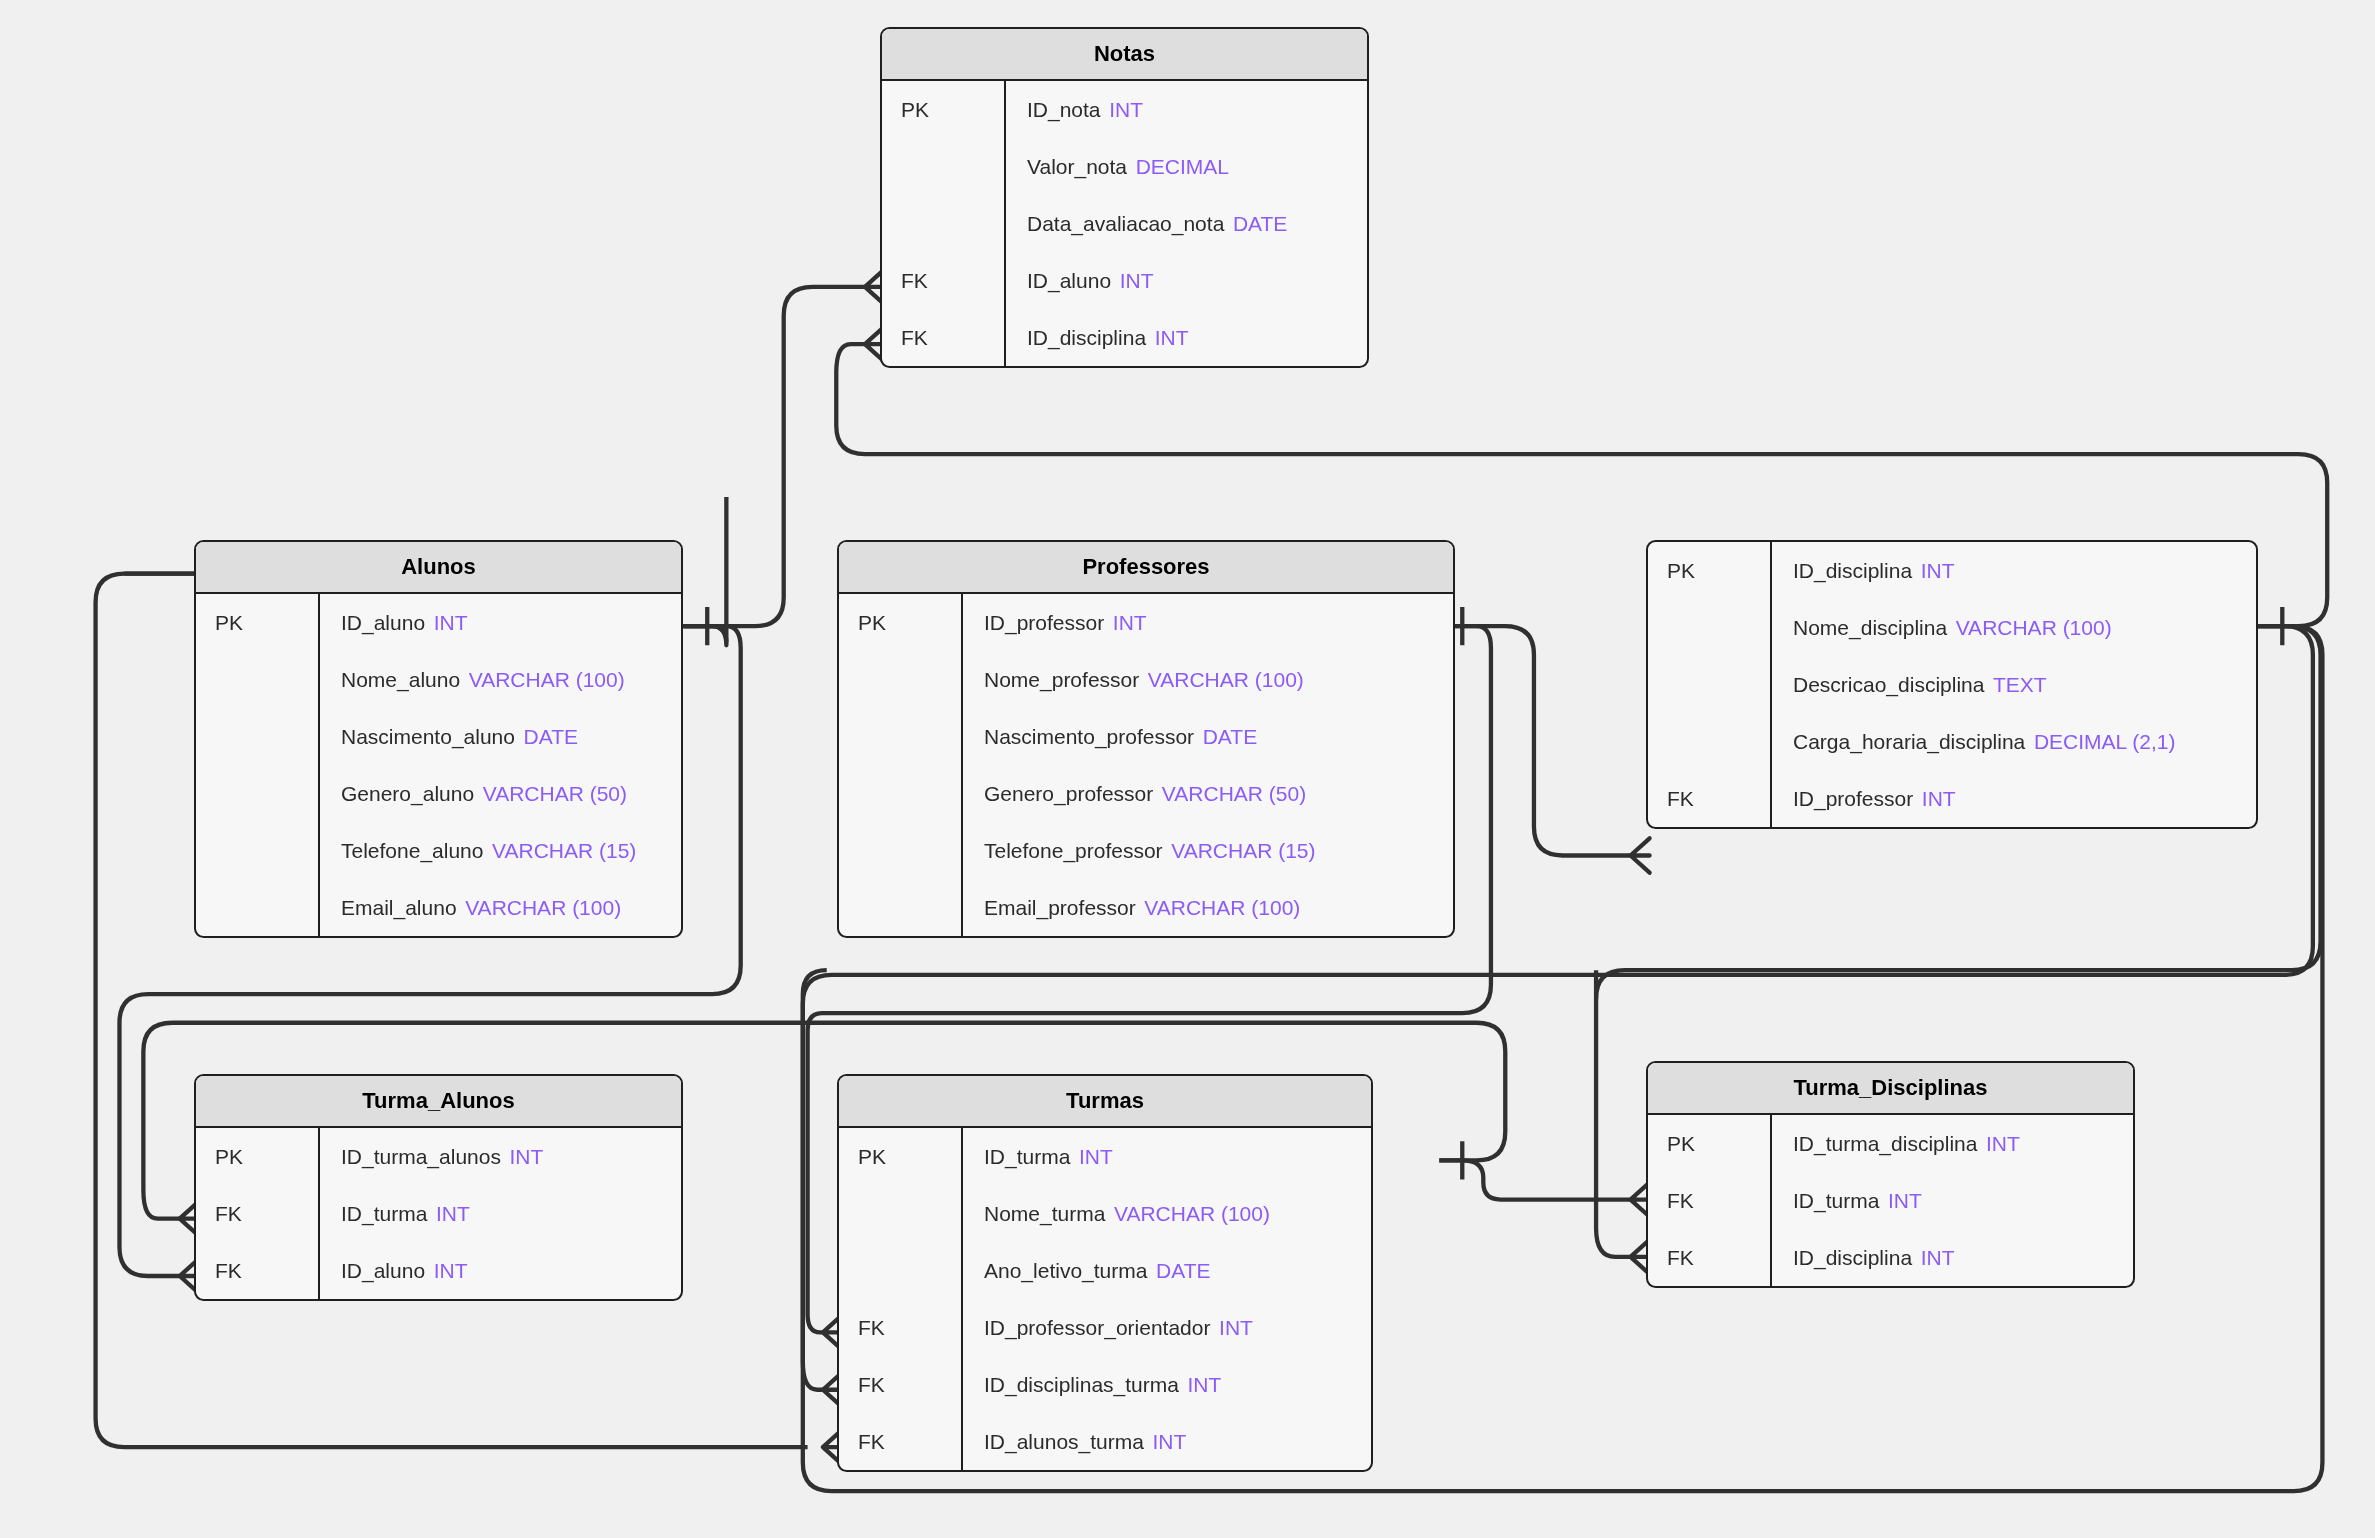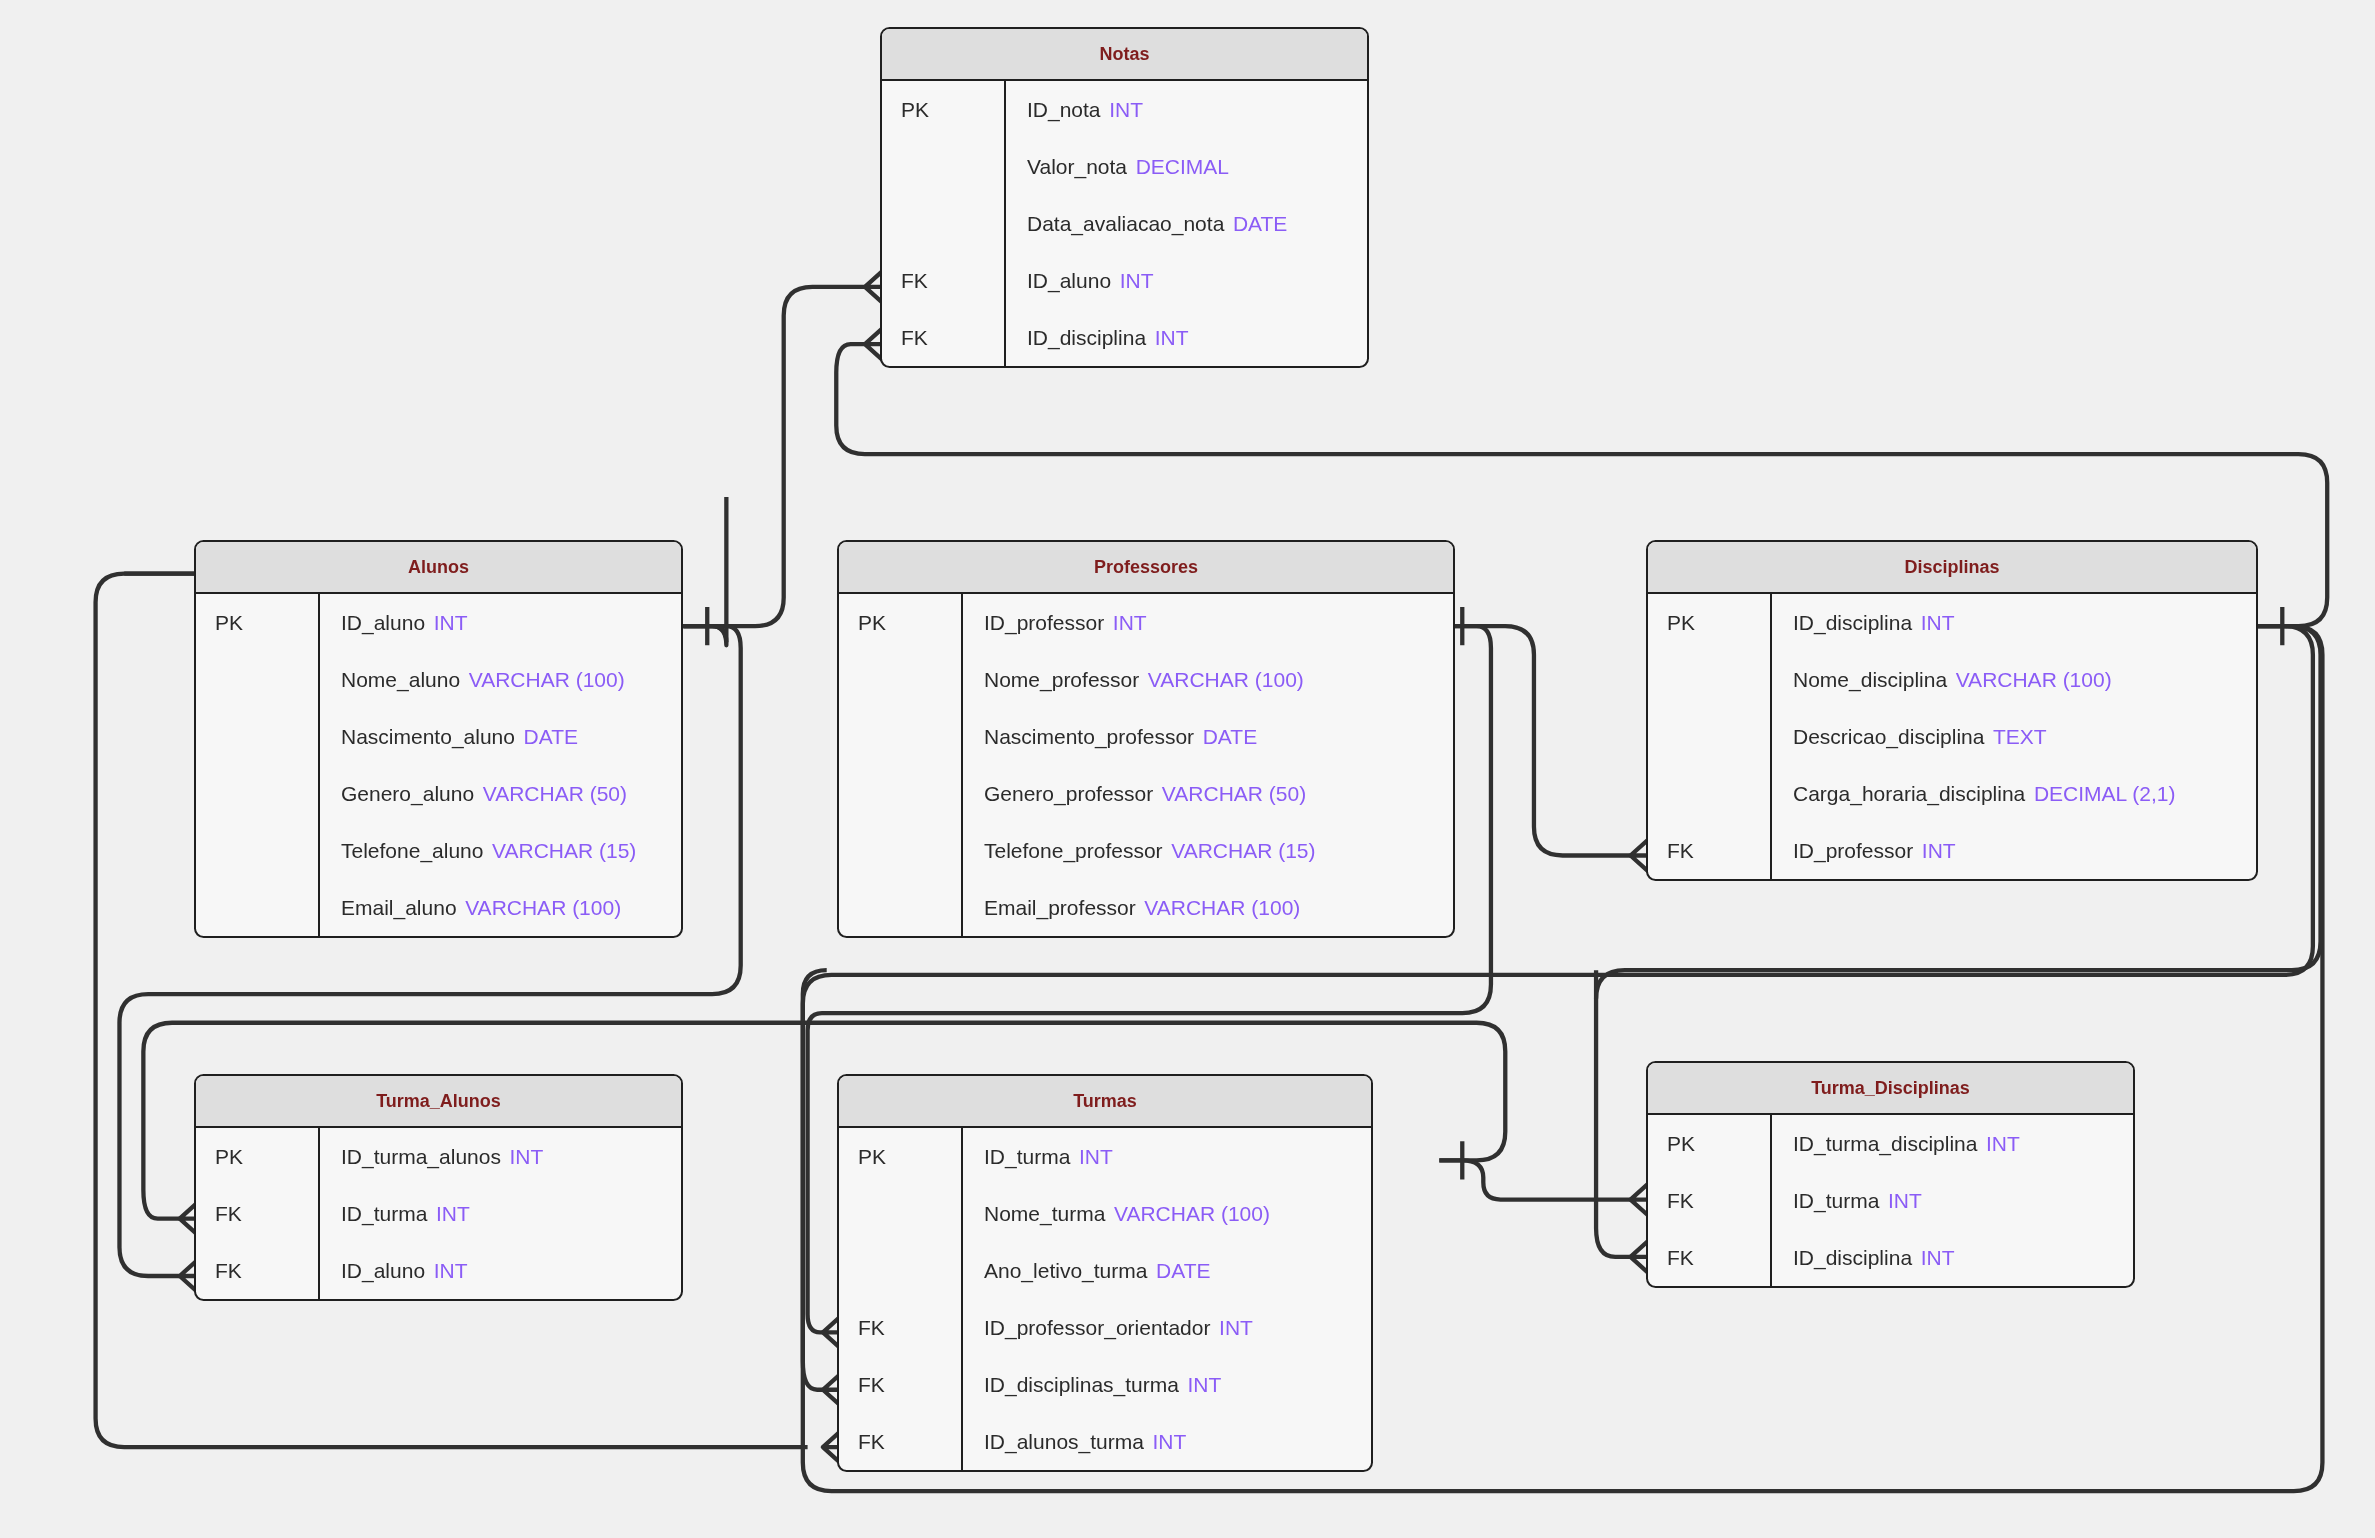--- a/index.html
+++ b/index.html
@@ -19,22 +19,22 @@
     border:2.9px solid #1f1f1f;
     border-radius:9.6px;
     background:#f7f7f7;
     overflow:hidden;
   }
   .entity-title{
     background:#dedede;
     border-bottom:2.9px solid #1f1f1f;
     text-align:center;
     font-weight:bold;
-    font-size:18px;
-    color:#7f1d1d;
+    font-size:22px;
+    color:#000000;
     line-height:1;
     display:flex;align-items:center;justify-content:center;
     height:50px;
   }
   .entity-body{display:flex;align-items:stretch;}
   .col-key{
     width:124px;
     flex:0 0 124px;
     border-right:2.9px solid #1f1f1f;
     box-sizing:border-box;
@@ -247,21 +247,20 @@
               <span class="atype">VARCHAR (15)</span>
             </div>
             <div class="arow">
               <span class="aname">Email_professor</span>
               <span class="atype">VARCHAR (100)</span>
             </div>
           </div>
         </div>
       </div>
       <div class="entity" style="left: 1646px; top: 540px; width: 612px;">
-        <div class="entity-title">Disciplinas</div>
         <div class="entity-body">
           <div class="col-key">
             <div class="krow">PK</div>
             <div class="krow"></div>
             <div class="krow"></div>
             <div class="krow"></div>
             <div class="krow">FK</div>
           </div>
           <div class="col-attr">
             <div class="arow">

